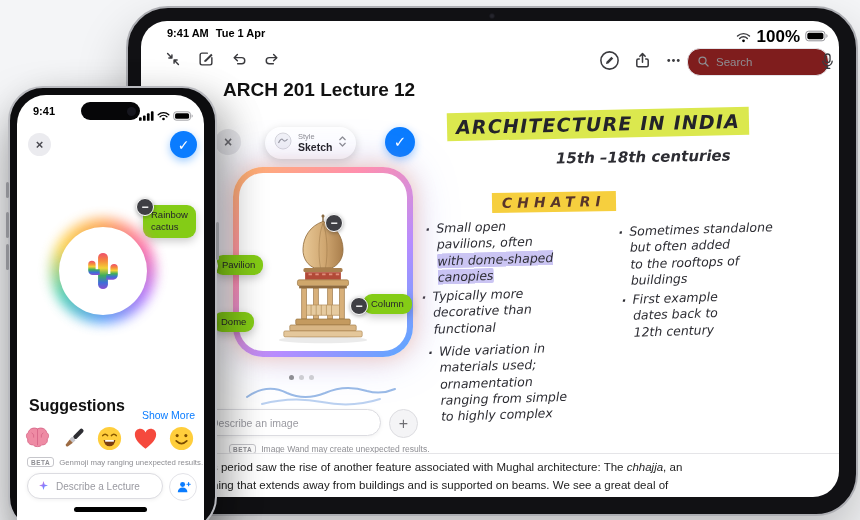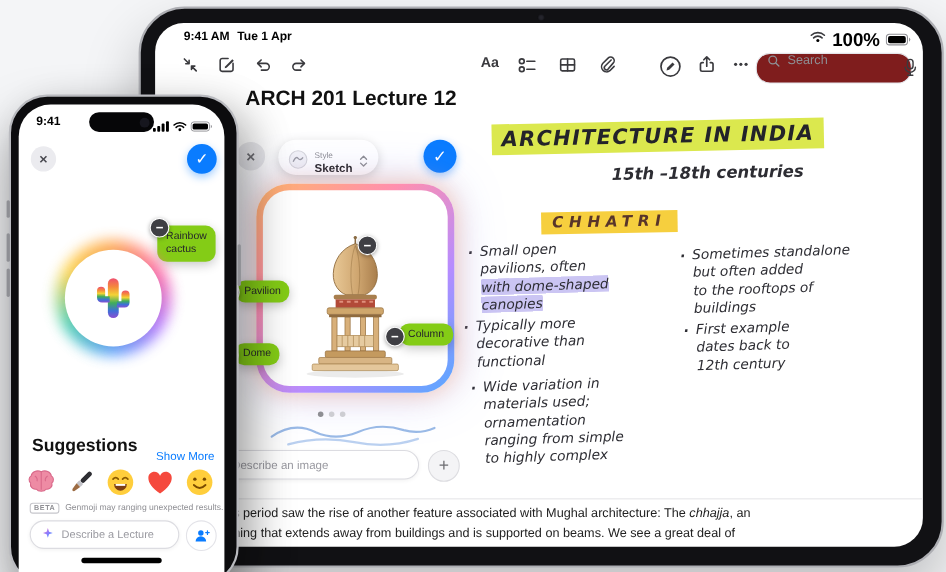--- a/index.html
+++ b/index.html
@@ -1,20 +1,20 @@
 <!DOCTYPE html>
 <html><head>
 <meta charset="utf-8">
 <style>
   html,body{margin:0;padding:0}
   body{width:860px;height:520px;position:relative;overflow:hidden;background:#f4f5f7;
        font-family:"Liberation Sans","DejaVu Sans",sans-serif;color:#1d1d1f}
   .stage{position:absolute;inset:0;overflow:hidden}
   .p{position:absolute}
-  .flex{display:flex;}
+  .flex{display:flex;align-items:center}
 
   
   .ipad{position:absolute;left:126px;top:6px;width:728px;height:506px;border-radius:42px;
         background:#111114;border:2px solid #adaeb3;box-shadow:0 24px 50px rgba(0,0,0,.22);z-index:1}
   .ipad-cam{position:absolute;top:5px;left:50%;transform:translateX(-50%);width:6px;height:6px;border-radius:50%;
         background:#26262e;box-shadow:inset 0 0 2px #000}
   .ipad-screen{position:absolute;left:13px;top:13px;width:698px;height:476px;background:#fff;border-radius:26px;overflow:hidden}
 
   .pad-status-l{left:26px;top:6px;gap:7px;font-size:11px;font-weight:700;color:#000}
   .pad-status-r{right:10px;top:6px;gap:5px;font-size:17px;font-weight:600;color:#000}
@@ -37,22 +37,22 @@
   .hw-b .mk{position:absolute;left:-11px;top:1px;font-weight:700}
   .hw-hl{background:#cbc5f3;border-radius:2px}
 
   
   .wand{left:92px;top:146px;width:168px;height:178px;border-radius:30px;padding:6px;
         background:linear-gradient(140deg,#ffb46a,#ff8fae 32%,#b68cff 66%,#57a8ff);
         box-shadow:0 0 22px rgba(255,150,90,.45),0 0 44px rgba(130,140,255,.35)}
   .wand-in{width:100%;height:100%;border-radius:24px;background:#fff;display:flex;align-items:flex-end;
         justify-content:center;padding-bottom:6px;box-sizing:border-box;overflow:hidden}
   .circle-btn{display:flex;align-items:center;justify-content:center;border-radius:50%}
-  .style-pill{left:112px;top:106px;height:32px;background:#fff;border-radius:16px;
-        box-shadow:0 3px 10px rgba(0,0,0,.18);display:flex;align-items:flex-end;gap:6px;padding:0 9px}
+  .style-pill{left:124px;top:106px;height:32px;background:#fff;border-radius:16px;
+        box-shadow:0 3px 10px rgba(0,0,0,.18);display:flex;align-items:center;gap:6px;padding:0 9px}
   .style-lbl{font-size:7.5px;color:#8e8e93;line-height:1.15}
   .style-val{font-size:10.5px;font-weight:700;color:#1d1d1f;line-height:1.15}
   .wtag{position:absolute;background:#84cc16;border-radius:9px;padding:4px 8px;font-size:9.5px;font-weight:400;
         color:#26262b;box-shadow:0 3px 10px rgba(0,0,0,.22);white-space:pre-line;line-height:1.3}
   .minus{position:absolute;width:16px;height:16px;border-radius:50%;background:#3f3f44;color:#fff;font-size:12px;
         font-weight:700;display:flex;align-items:center;justify-content:center;border:1.5px solid #fff;
         box-shadow:0 1px 4px rgba(0,0,0,.35);z-index:3}
   .dot{width:5px;height:5px;border-radius:50%;display:inline-block;margin-right:5px}
 
   .pill-input{display:flex;align-items:center;gap:7px;background:#fff;border:1px solid #dcdce1;border-radius:14px;
@@ -131,42 +131,20 @@
             </svg>
           </span>
         <span class="tico">
             <svg viewBox="0 0 20 20" width="18" height="18">
               <path d="M15 8.5 H7 A3.4 3.4 0 0 0 7 15.3 H11.5"></path>
               <path d="M11.8 5 L15.3 8.5 L11.8 12"></path>
             </svg>
           </span>
       </div>
 
-      <div class="p flex" style="left:296px;top:28px;gap:16px">
-        <span class="aa">Aa</span>
-        <span class="tico">
-            <svg viewBox="0 0 20 20" width="19" height="19">
-              <circle cx="4.6" cy="6" r="2.3"></circle>
-              <path d="M9.5 6 H17"></path>
-              <circle cx="4.6" cy="13.6" r="2.3"></circle>
-              <path d="M9.5 13.6 H17"></path>
-            </svg>
-          </span>
-        <span class="tico">
-            <svg viewBox="0 0 20 20" width="18" height="18">
-              <rect x="3" y="4" width="14" height="12" rx="1.6"></rect>
-              <path d="M10 4 V16 M3 10 H17"></path>
-            </svg>
-          </span>
-        <span class="tico">
-            <svg viewBox="0 0 20 20" width="18" height="18">
-              <path d="M14 5 L7.6 11.4 a2.2 2.2 0 0 0 3.1 3.1 L16 8.2 a3.6 3.6 0 0 0 -5.1 -5.1 L5.4 8.6 a5.2 5.2 0 0 0 7.3 7.3 L17 11.5"></path>
-            </svg>
-          </span>
-      </div>
 
       <div class="p flex" style="left:456px;top:27px;gap:11px">
         <span class="tico" style="width:24px;height:24px">
             <svg viewBox="0 0 24 24" width="23" height="23">
               <circle cx="12" cy="12" r="9"></circle>
               <path d="M8.3 15.7 L8.9 13.2 L14 8.1 L15.9 10 L10.8 15.1 Z" fill="#3a3a3e" stroke="none"></path>
             </svg>
           </span>
         <span class="tico">
             <svg viewBox="0 0 20 20" width="19" height="19">
@@ -308,20 +286,24 @@
                   <stop offset="0.5" stop-color="#8a7bff"></stop>
                   <stop offset="1" stop-color="#4aa8ff"></stop>
                 </linearGradient>
               </defs>
               <path d="M8 1.5 L9.6 6.4 L14.5 8 L9.6 9.6 L8 14.5 L6.4 9.6 L1.5 8 L6.4 6.4 Z" fill="url(#spg1)"></path>
             </svg></span>
         <span>Describe an image</span>
       </div>
       <div class="p circle-btn" style="left:248px;top:388px;width:27px;height:27px;background:#f4f4f6;border:1px solid #dddde1;color:#6e6e73;font-size:16px;font-weight:500">+</div>
 
+      <div class="p flex" style="left:88px;top:423px">
+        <span class="beta-badge">BETA</span>
+        <span class="beta-text">Image Wand may create unexpected results.</span>
+      </div>
 
       <div class="p divider"></div>
       <div class="p para">
         <span>s period saw the rise of another feature associated with Mughal architecture: The </span><span style="font-style:italic">chhajja</span><span>, an</span><br>
         <span>ning that extends away from buildings and is supported on beams. We see a great deal of</span>
       </div>
     </div>
   </div>
 
   <div class="iphone">

